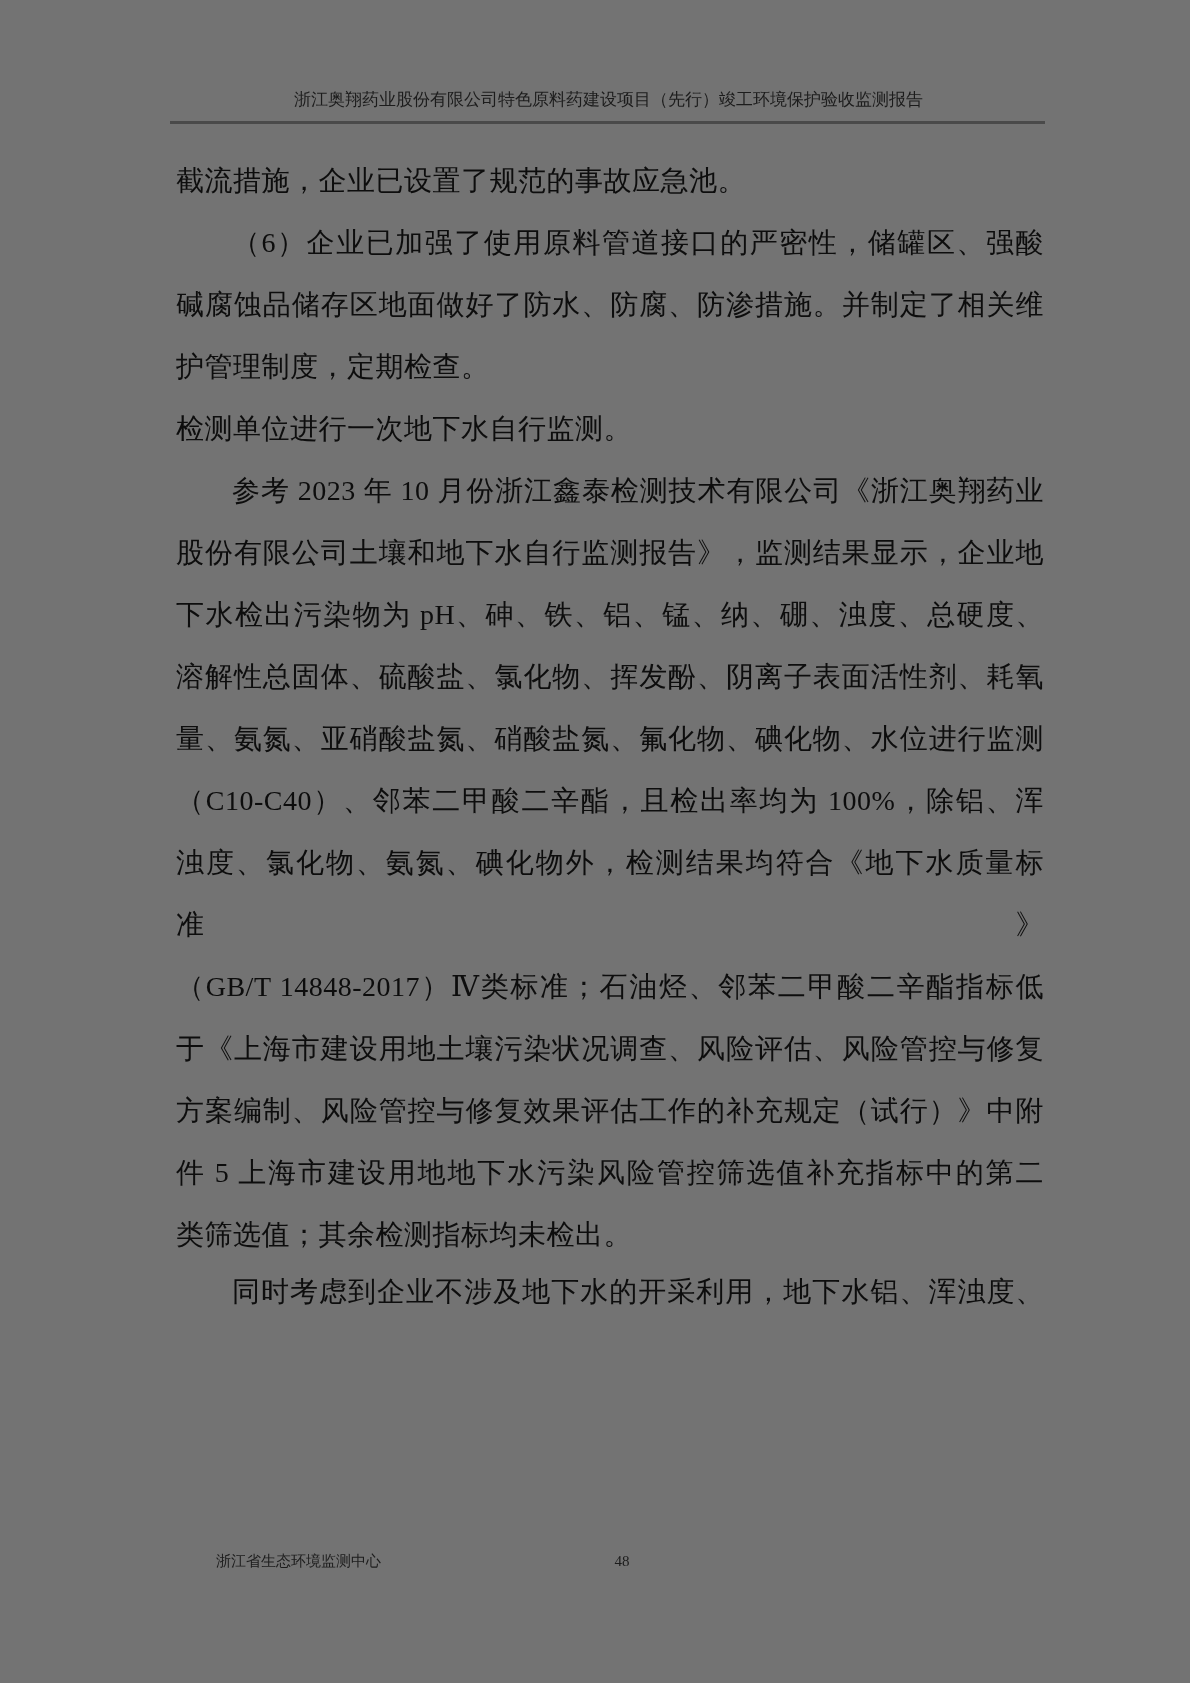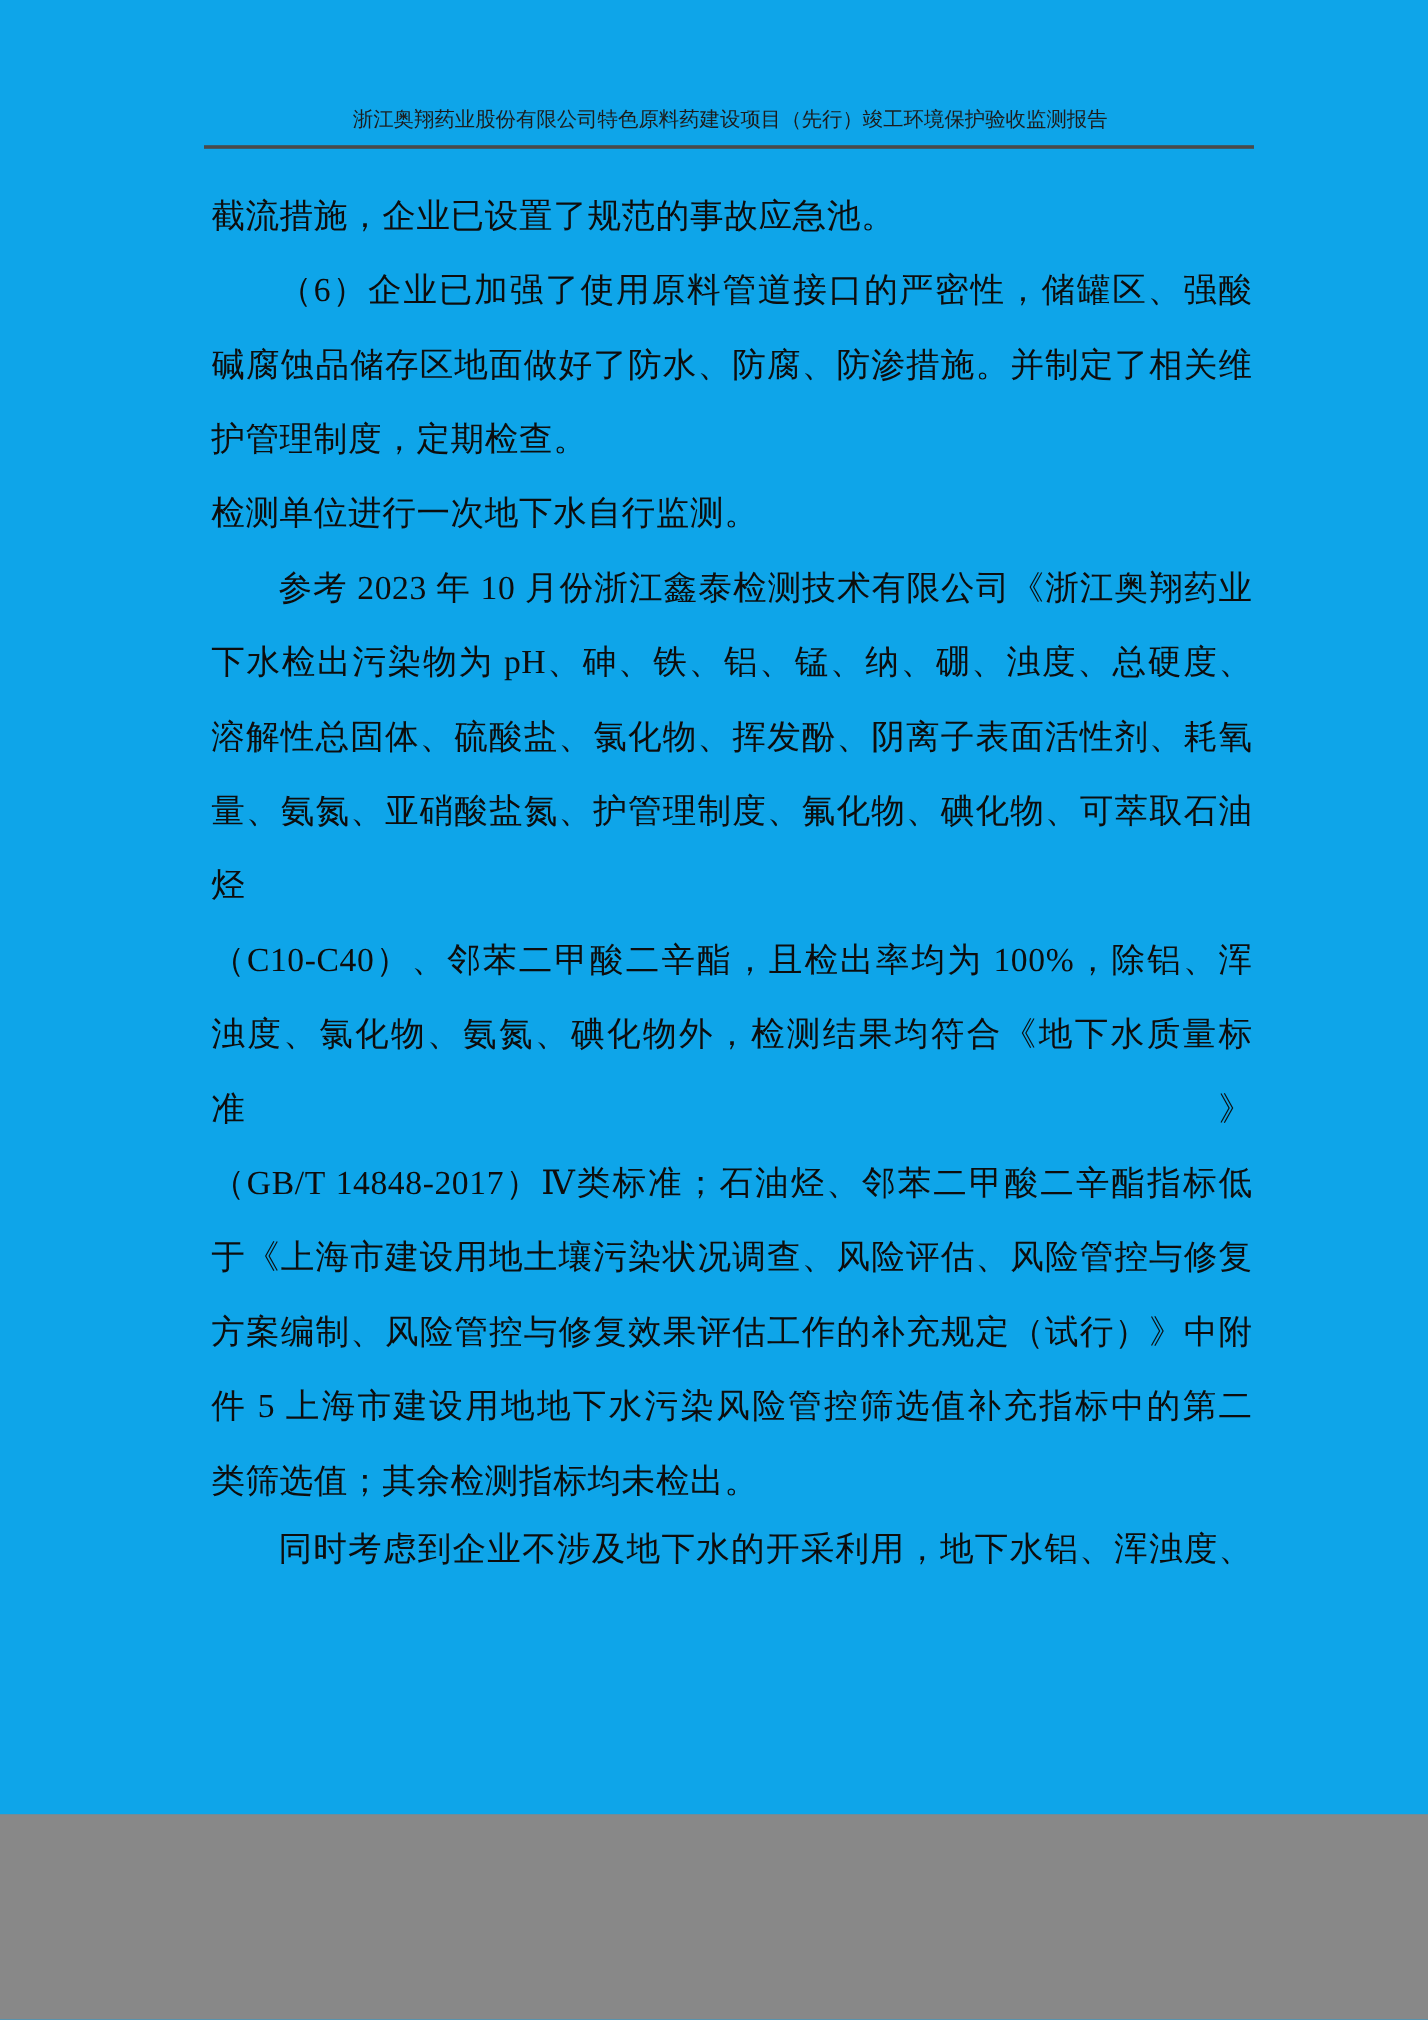--- a/index.html
+++ b/index.html
@@ -1,21 +1,21 @@
 <!DOCTYPE html>
 <html><head>
 <meta charset="utf-8">
 <style>
   html, body { margin: 0; padding: 0; background: #888; }
   .page {
     position: relative;
     width: 1190px;
-    height: 1512px;
+    height: 1683px;
     margin: 0 auto;
-    background: #0ea5e9;
+    background: #737373;
     font-family: "Liberation Serif", "DejaVu Serif", serif;
     color: #111111;
     overflow: hidden;
   }
   .header-title {
     position: absolute;
     left: 172px;
     top: 88px;
     width: 873px;
     text-align: center;
@@ -86,23 +86,24 @@
       <div class="para">
         <div class="line fill indent">（6）企业已加强了使用原料管道接口的严密性，储罐区、强酸</div>
         <div class="line fill">碱腐蚀品储存区地面做好了防水、防腐、防渗措施。并制定了相关维</div>
         <div class="line">护管理制度，定期检查。</div>
       </div>
       <div class="para">
         <div class="line">检测单位进行一次地下水自行监测。</div>
       </div>
       <div class="para">
         <div class="line fill indent">参考 2023 年 10 月份浙江鑫泰检测技术有限公司《浙江奥翔药业</div>
+        <div class="line fill">股份有限公司土壤和地下水自行监测报告》，监测结果显示，企业地</div>
         <div class="line fill">下水检出污染物为 pH、砷、铁、铝、锰、纳、硼、浊度、总硬度、</div>
         <div class="line fill">溶解性总固体、硫酸盐、氯化物、挥发酚、阴离子表面活性剂、耗氧</div>
-        <div class="line fill">量、氨氮、亚硝酸盐氮、护管理制度、氟化物、碘化物、可萃取石油烃</div>
+        <div class="line fill">量、氨氮、亚硝酸盐氮、硝酸盐氮、氟化物、碘化物、水位进行监测</div>
         <div class="line fill">（C10-C40）、邻苯二甲酸二辛酯，且检出率均为 100%，除铝、浑</div>
         <div class="line fill">浊度、氯化物、氨氮、碘化物外，检测结果均符合《地下水质量标准》</div>
         <div class="line fill">（GB/T 14848-2017）Ⅳ类标准；石油烃、邻苯二甲酸二辛酯指标低</div>
         <div class="line fill">于《上海市建设用地土壤污染状况调查、风险评估、风险管控与修复</div>
         <div class="line fill">方案编制、风险管控与修复效果评估工作的补充规定（试行）》中附</div>
         <div class="line fill">件 5 上海市建设用地地下水污染风险管控筛选值补充指标中的第二</div>
         <div class="line">类筛选值；其余检测指标均未检出。</div>
       </div>
       <div class="para tight">
         <div class="line fill indent">同时考虑到企业不涉及地下水的开采利用，地下水铝、浑浊度、</div>

